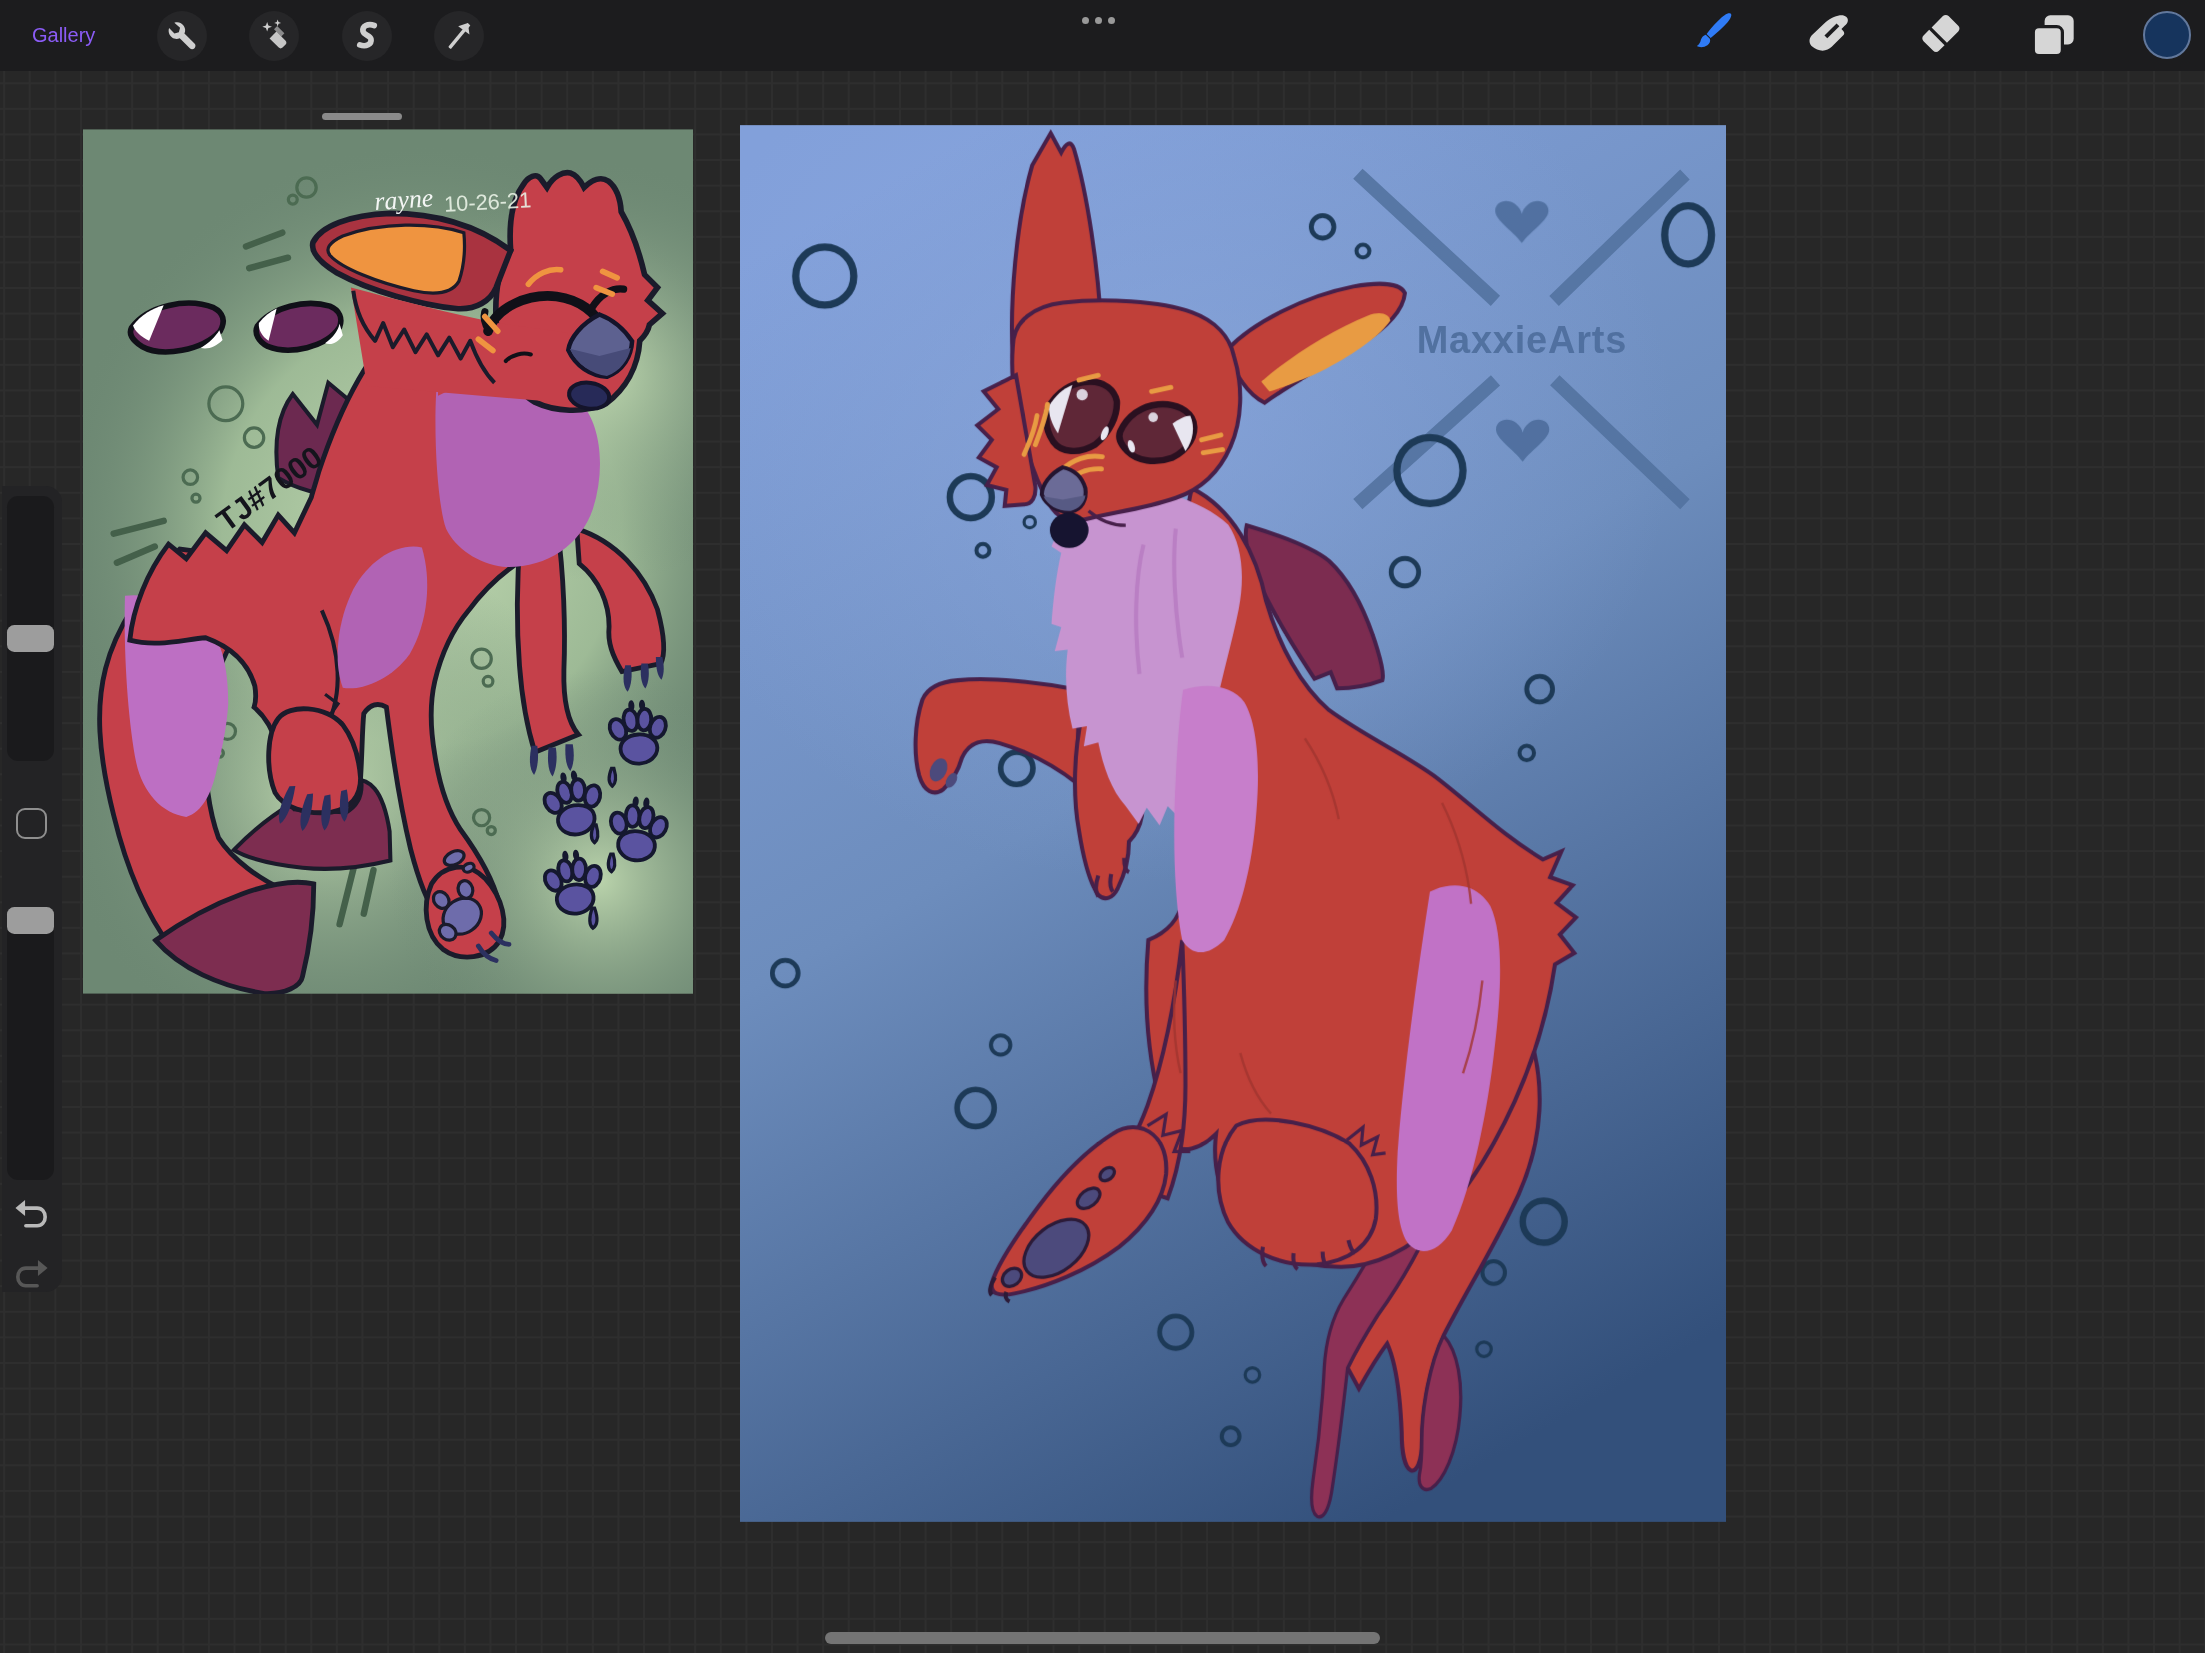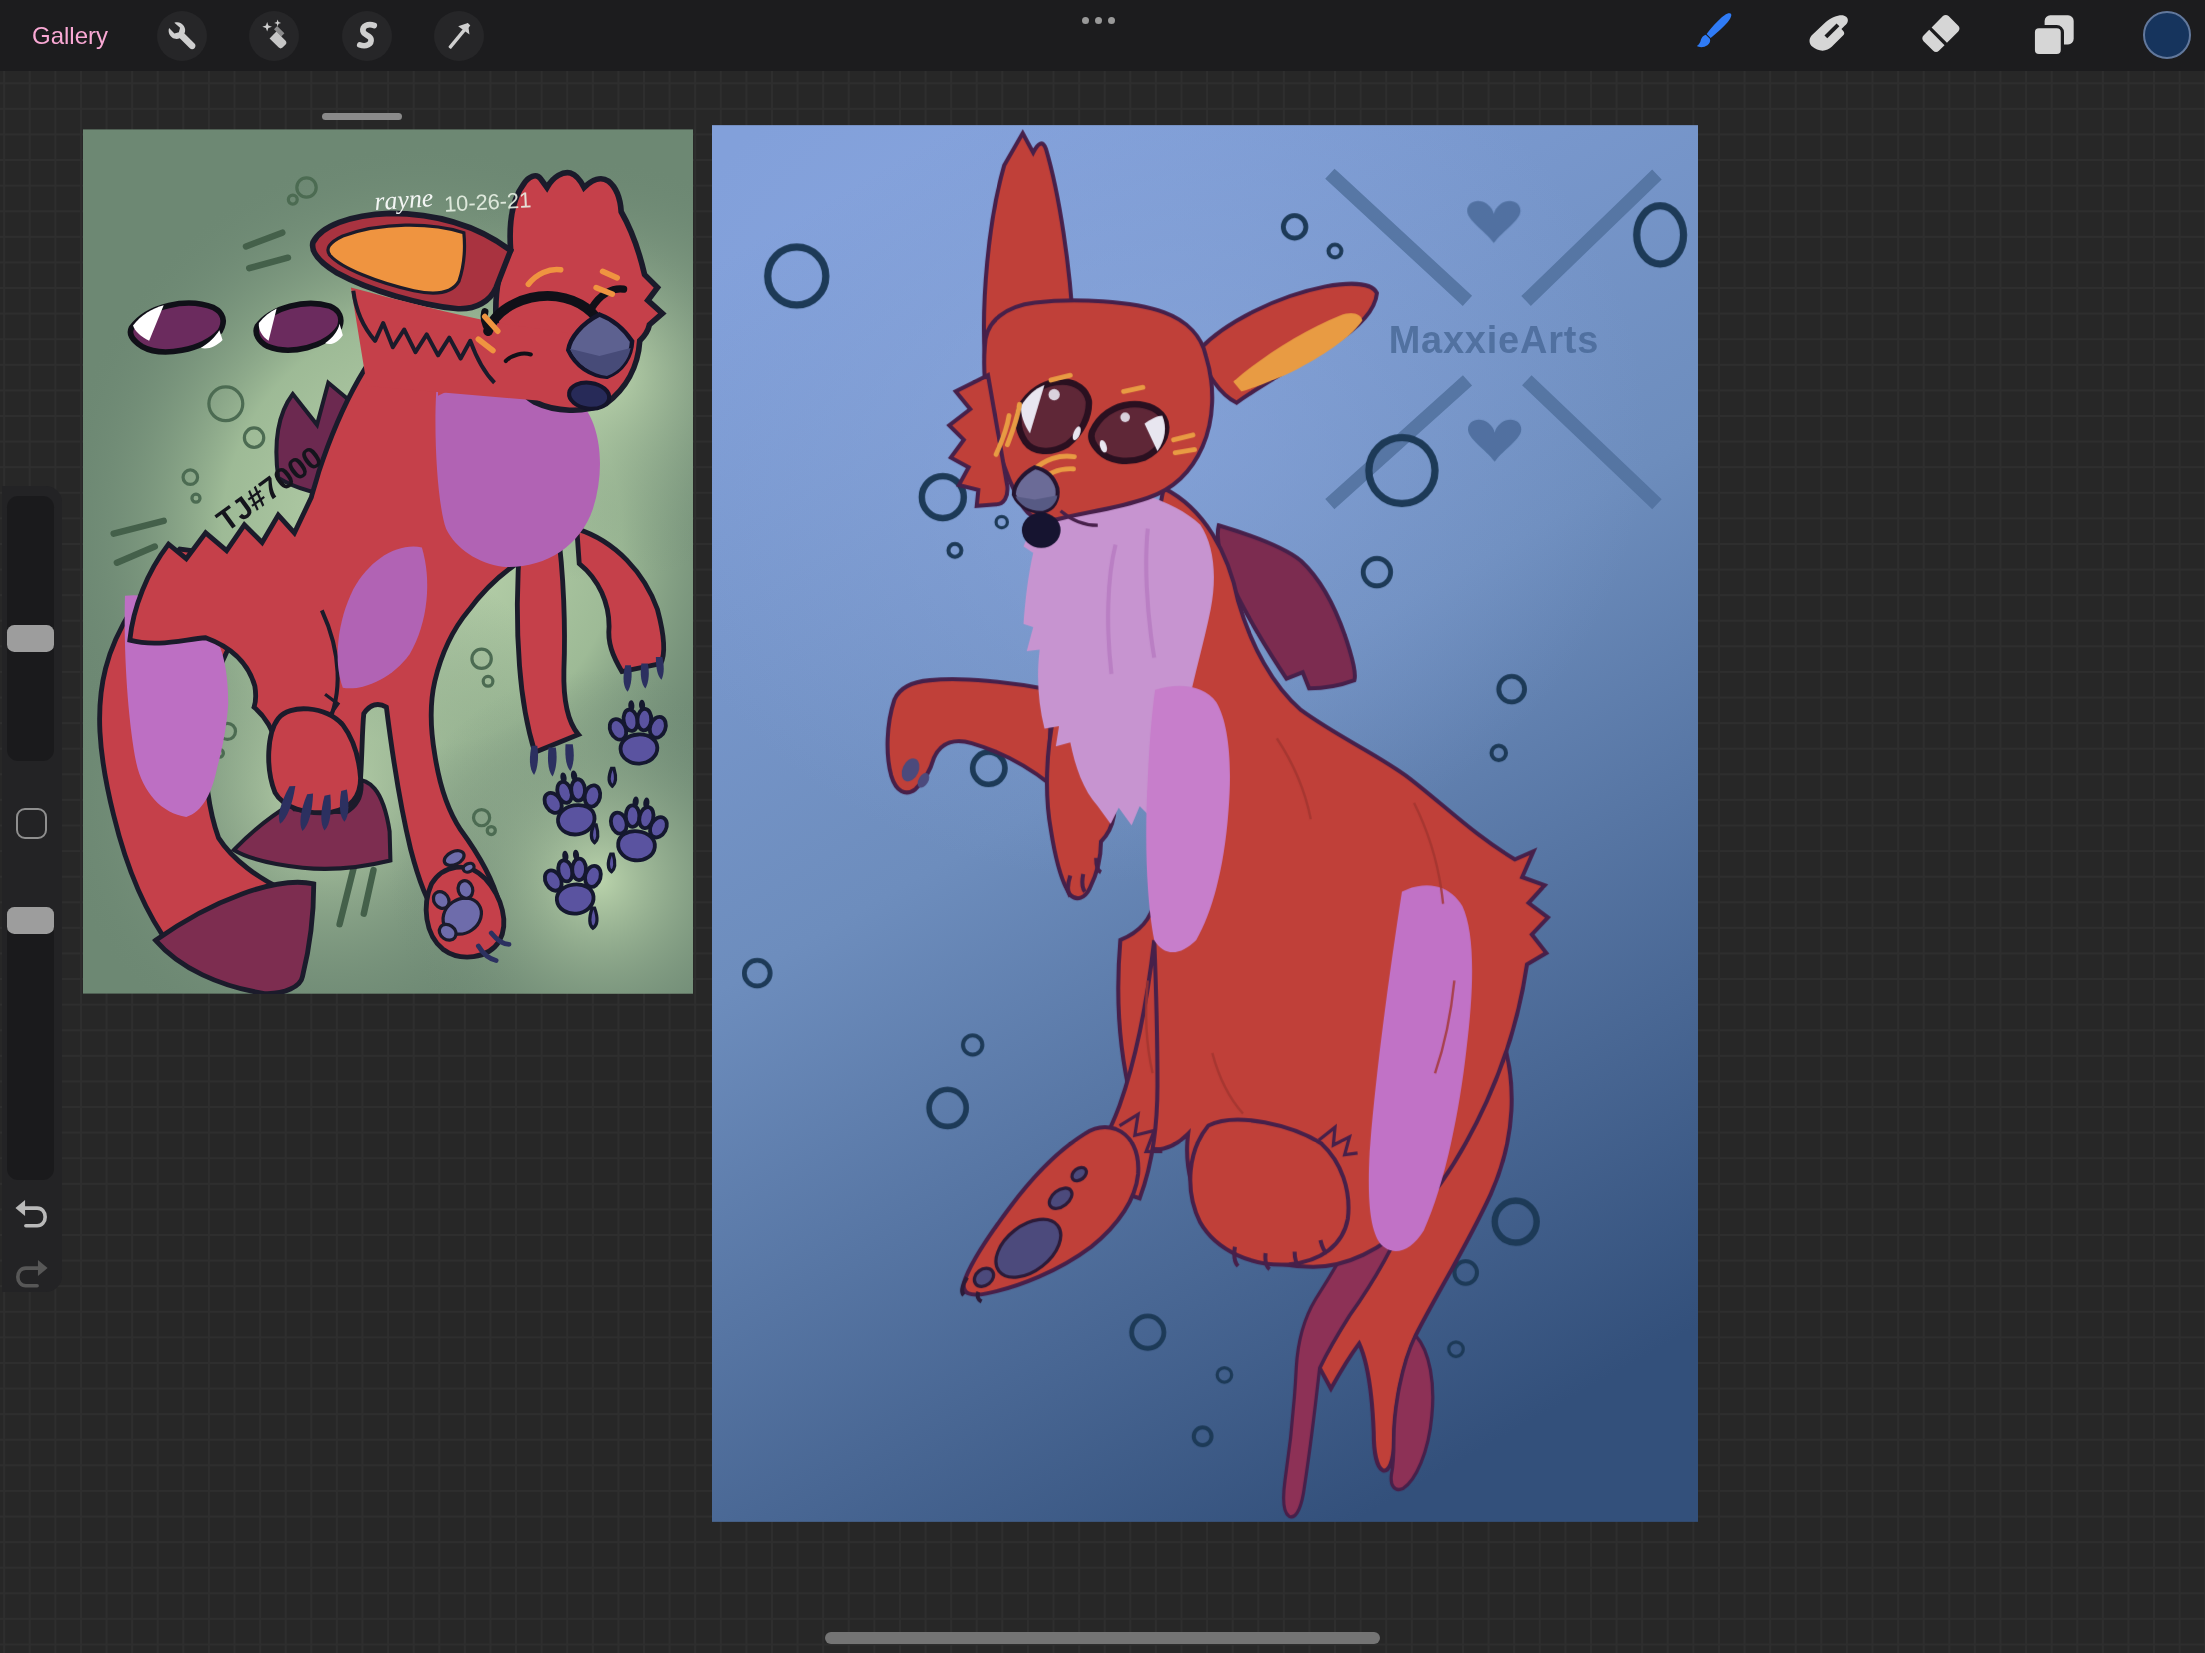--- a/index.html
+++ b/index.html
@@ -3,32 +3,32 @@
 <meta charset="utf-8">
 <style>
   html,body{margin:0;padding:0;width:2205px;height:1653px;overflow:hidden;background:#272727;}
   *{box-sizing:border-box;}
   body{font-family:"Liberation Sans", sans-serif;position:relative;}
   .grid{position:absolute;left:0;top:71px;width:2205px;height:1582px;
     background-color:#272727;
     background-image:linear-gradient(#2e2e2e 1.6px, transparent 1.6px),linear-gradient(90deg,#2e2e2e 1.6px, transparent 1.6px);
     background-size:25.6px 25.6px;background-position:3.2px 11.3px;}
   .toolbar{position:absolute;left:0;top:0;width:2205px;height:71px;background:#1c1c1e;}
-  .gallery{position:absolute;left:32px;top:0;height:71px;line-height:71px;color:#f9a8d4;font-size:24px;}
+  .gallery{position:absolute;left:32px;top:0;height:71px;line-height:71px;color:#8b5cf6;font-size:20px;}
   .cbtn{position:absolute;top:10.5px;width:50px;height:50px;border-radius:50%;background:#262628;}
   .dots{position:absolute;top:17px;left:1082px;width:40px;height:8px;}
   .dots span{display:inline-block;width:7.3px;height:7.3px;border-radius:50%;background:#999;margin-right:5.7px;vertical-align:top;}
   .sidebar{position:absolute;left:2.4px;top:486px;width:60px;height:806px;background:#232325;border-radius:0 16px 16px 0;}
   .track{position:absolute;left:7.3px;width:47px;background:#1a1a1c;border-radius:11.3px;}
   .handle{position:absolute;left:7.3px;width:47px;height:27.4px;background:#9d9d9d;border-radius:7.3px;}
   .modify{position:absolute;left:16px;top:808px;width:31px;height:31px;border:2.4px solid #8f8f8f;border-radius:9px;}
   .homebar{position:absolute;left:825px;top:1632px;width:555px;height:12px;border-radius:6.5px;background:#747474;}
   .canvhandle{position:absolute;left:322px;top:113px;width:80px;height:7.3px;border-radius:4px;background:#8a8a8a;}
   .lcanvas{position:absolute;left:83px;top:129px;width:610px;height:865px;}
-  .rcanvas{position:absolute;left:712px;top:125px;width:986px;height:1397px;}
+  .rcanvas{position:absolute;left:740px;top:125px;width:986px;height:1397px;}
 </style>
 </head>
 <body>
 <div class="grid"></div>
 <div class="toolbar"></div>
 <div class="gallery">Gallery</div>
 
 <div class="cbtn" style="left:157px;"></div>
 <div class="cbtn" style="left:249px;"></div>
 <div class="cbtn" style="left:342px;"></div>

